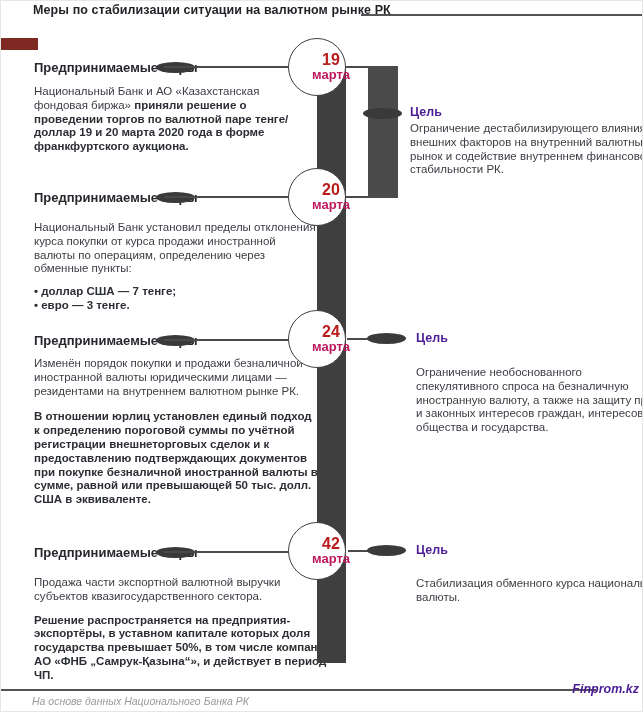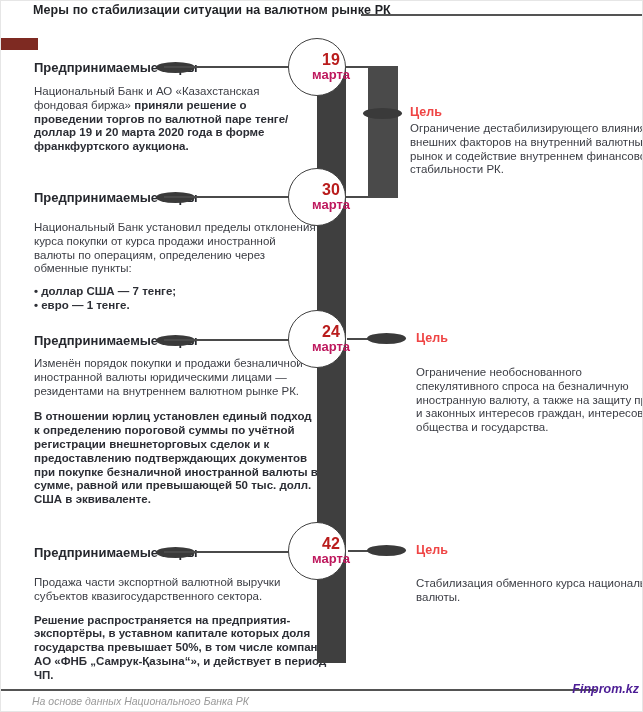--- a/index.html
+++ b/index.html
@@ -18,21 +18,21 @@
   .dot{width:11px;height:11px;border-radius:50%;background:#3a3a3a;}
   .spine{background:#3f3f3f;width:1.5px;z-index:1;}
   .circle{
     width:58px;height:58px;border-radius:50%;border:1.6px solid #3f3f3f;
     background:#fff;display:flex;flex-direction:column;align-items:center;
     justify-content:center;z-index:2;box-sizing:border-box;
   }
   .day{font-weight:bold;font-size:16px;color:#b91c1c;line-height:1;}
   .month{font-weight:bold;font-size:13px;color:#be185d;line-height:1.15;}
   .mh{font-weight:bold;font-size:13px;color:#26282e;}
-  .gh{font-weight:bold;font-size:12.5px;color:#ef4444;}
+  .gh{font-weight:bold;font-size:12.5px;color:#4c1d95;}
   .body{font-size:11.5px;line-height:1.2;color:#3b3d44;}
   .b{font-weight:bold;color:#2c2e35;}
   .bullets p{margin:0;}
   .gap{margin-top:12px;}
   .gap-s{margin-top:9px;}
   .brand{font-weight:bold;font-style:italic;font-size:12.5px;color:#4c1d95;}
   .source{font-style:italic;font-size:10.5px;color:#9a9a9a;}
 </style>
 </head>
 <body>
@@ -60,28 +60,28 @@
   <div class="abs vline" style="left:367px;top:65px;height:132px;"></div>
   <div class="abs hline" style="left:345px;top:195px;width:23px;"></div>
   <div class="abs dot" style="left:362px;top:107px;"></div>
   <div class="abs gh" style="left:381px;top:104px;">Цель</div>
   <div class="abs body" style="left:381px;top:121px;width:255px;">Ограничение дестабилизирующего влияния внешних факторов на внутренний валютный рынок и содействие внутреннем финансовой стабильности РК.</div>
 
   <div class="abs mh" style="left:5px;top:189px;">Предпринимаемые меры</div>
   <div class="abs dot" style="left:155px;top:191px;"></div>
   <div class="abs hline" style="left:163px;top:195px;width:124px;"></div>
   <div class="abs circle" style="left:287px;top:167px;">
-    <span class="day">30</span>
+    <span class="day">20</span>
     <span class="month">марта</span>
   </div>
   <div class="abs body" style="left:5px;top:220px;width:285px;">
     <p>Национальный Банк установил пределы отклонения курса покупки от курса продажи иностранной валюты по операциям, определению через обменные пункты:</p>
     <div class="bullets b gap-s">
       <p>• доллар США — 7 тенге;</p>
-      <p>• евро — 1 тенге.</p>
+      <p>• евро — 3 тенге.</p>
     </div>
   </div>
 
   <div class="abs mh" style="left:5px;top:332px;">Предпринимаемые меры</div>
   <div class="abs dot" style="left:155px;top:334px;"></div>
   <div class="abs hline" style="left:163px;top:338px;width:124px;"></div>
   <div class="abs circle" style="left:287px;top:309px;">
     <span class="day">24</span>
     <span class="month">марта</span>
   </div>

